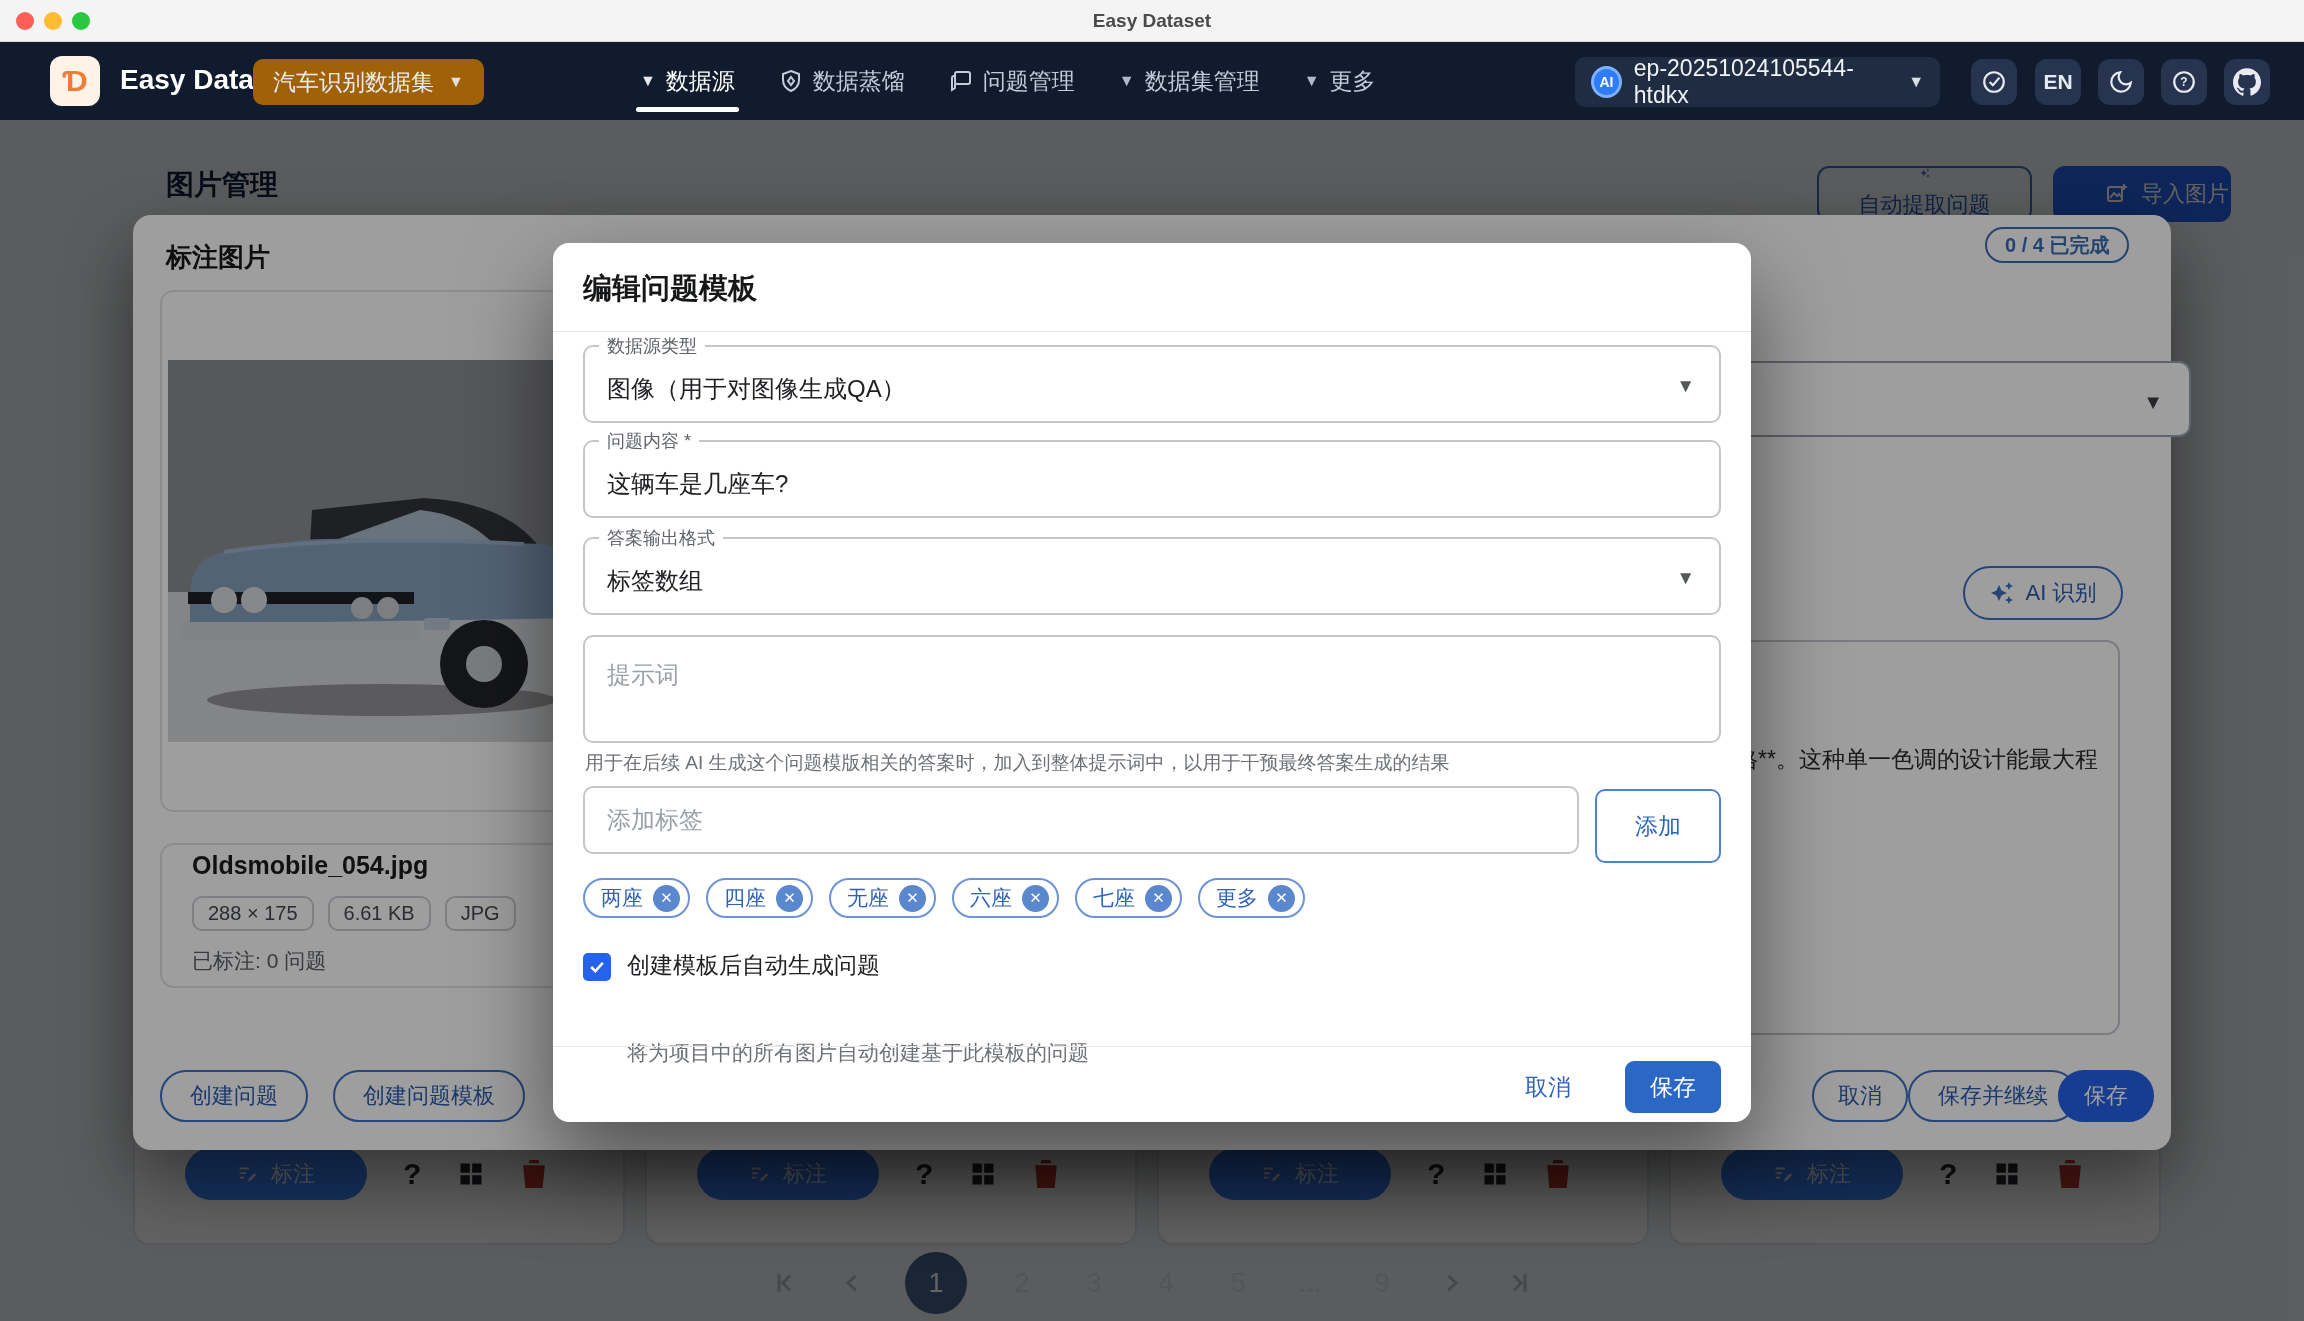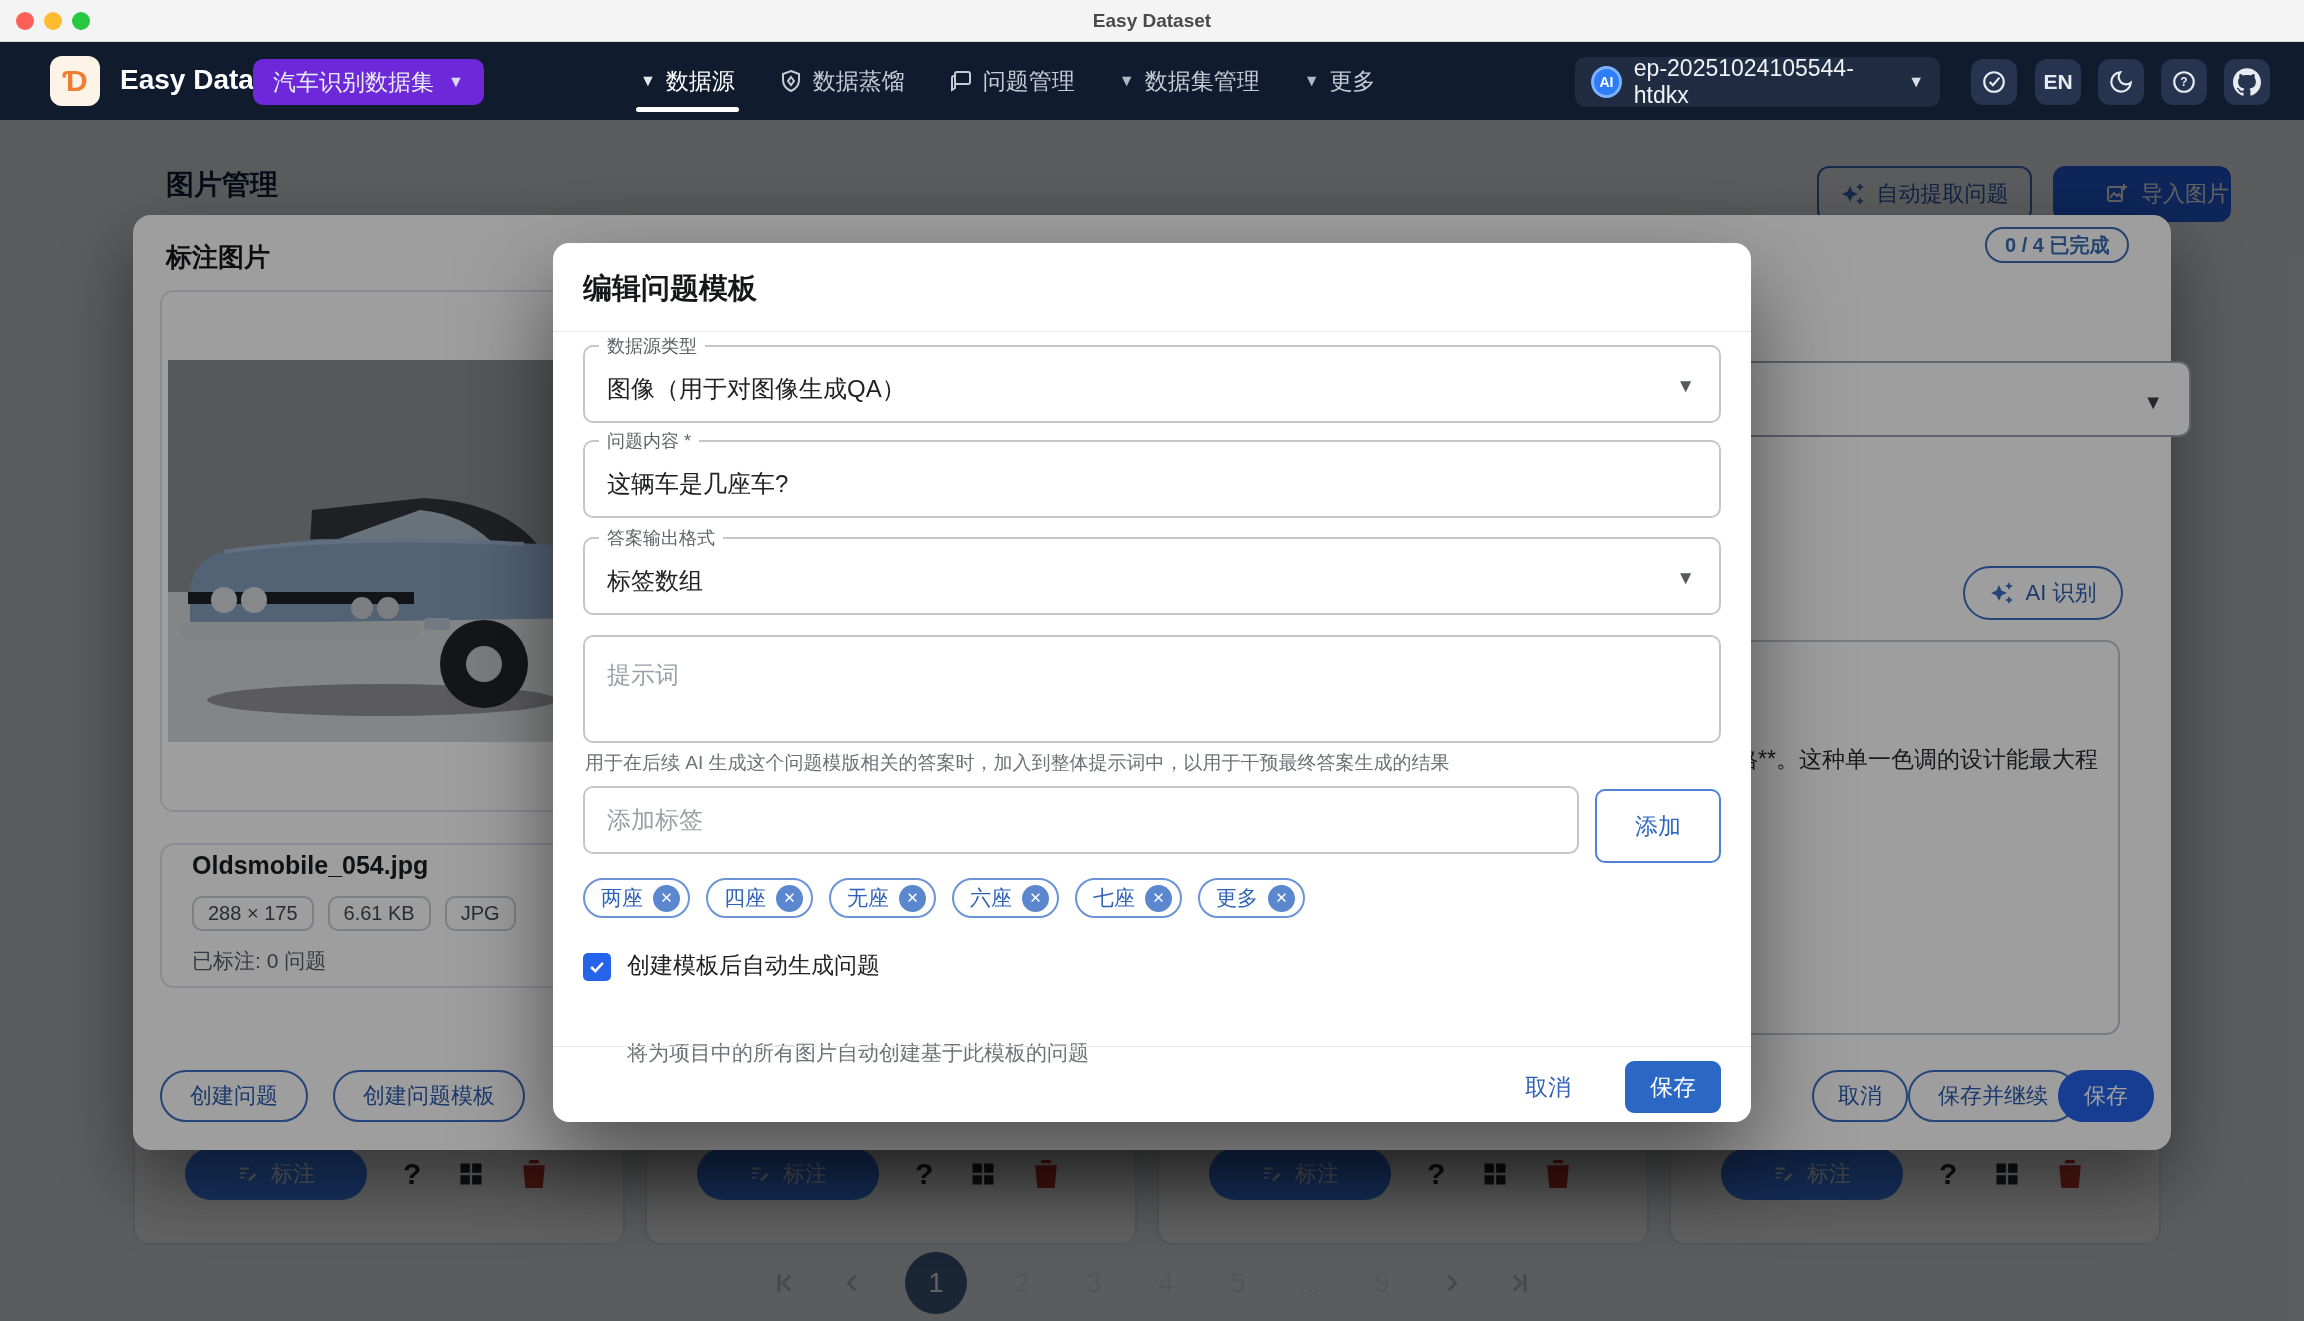--- a/index.html
+++ b/index.html
@@ -9,36 +9,36 @@
 
   
   .titlebar{left:0;top:0;width:2304px;height:42px;background:#f4f4f5;border-bottom:1px solid #d9d9d9;z-index:60;}
   .tl{width:18px;height:18px;border-radius:50%;top:12px;}
   .tb-title{width:100%;text-align:center;top:10px;font-size:19px;font-weight:bold;color:#4a4a4a;}
 
   
   .navbar{left:0;top:42px;width:2304px;height:78px;background:#101b2e;z-index:55;}
   .brand-logo{left:50px;top:14px;width:50px;height:50px;border-radius:12px;background:#fdf3e7;display:flex;align-items:center;justify-content:center;font-weight:bold;font-size:30px;color:#f07d35;}
   .brand-name{left:120px;top:22px;font-size:28px;font-weight:bold;color:#ffffff;}
-  .ds-pill{left:253px;top:17px;height:46px;border-radius:10px;background:#6d28d9;color:#e8ecf2;display:flex;align-items:center;gap:14px;padding:0 20px;font-size:23px;cursor:pointer;}
+  .ds-pill{left:253px;top:17px;height:46px;border-radius:10px;background:#a16207;color:#e8ecf2;display:flex;align-items:center;gap:14px;padding:0 20px;font-size:23px;cursor:pointer;}
   .nav-items{left:640px;top:0;height:78px;display:flex;align-items:center;gap:44px;color:#c3cbd8;font-size:23px;}
   .nav-item{position:relative;display:flex;align-items:center;gap:10px;height:78px;cursor:pointer;}
   .nav-item.active{color:#ffffff;}
   .nav-item.active .underline{position:absolute;left:-4px;right:-4px;bottom:8px;height:5px;border-radius:3px;background:#ffffff;}
   .caret{font-size:16px;opacity:.9;}
   .model-pill{left:1575px;top:15px;width:365px;height:50px;border-radius:10px;background:#1f2c42;display:flex;align-items:center;gap:12px;padding:0 16px;color:#f0f3f7;font-size:23px;cursor:pointer;}
   .ai-badge{width:32px;height:32px;border-radius:50%;background:#2f7df6;border:3px solid #7db2ff;color:#fff;font-size:14px;font-weight:bold;display:flex;align-items:center;justify-content:center;}
   .nav-icon-btn{top:17px;width:46px;height:46px;border-radius:12px;background:#263450;display:flex;align-items:center;justify-content:center;color:#e8ecf2;cursor:pointer;font-size:21px;font-weight:bold;}
 
   
   .page-title{left:166px;top:166px;font-size:28px;font-weight:bold;color:#13233f;}
   .btn{display:flex;align-items:center;justify-content:center;gap:12px;cursor:pointer;white-space:nowrap;}
   .btn-outline-blue{border:2px solid #3d6fc0;color:#2c5cae;background:transparent;}
   .btn-filled-blue{background:#2563eb;color:#fff;border:2px solid #2563eb;}
-  .auto-extract{left:1817px;top:166px;width:215px;height:56px;border-radius:12px;font-size:22px;}
+  .auto-extract{left:1817px;top:166px;width:215px;height:56px;border-radius:12px;font-size:22px;flex-direction:column;}
   .import-img{left:2053px;top:166px;width:178px;height:56px;border-radius:12px;font-size:22px;justify-content:flex-end;}
 
   .dialog1{left:133px;top:215px;width:2038px;height:935px;background:#ffffff;border-radius:18px;box-shadow:0 30px 70px rgba(0,0,0,.45);}
   .d1-title{left:33px;top:25px;font-size:26px;font-weight:bold;color:#17181a;}
   .chip-badge{left:1852px;top:12px;height:36px;padding:0 18px;border:2px solid #3b6db4;border-radius:18px;color:#3b6db4;font-size:20px;display:flex;align-items:center;font-weight:bold;}
   .img-card{left:27px;top:75px;width:430px;height:522px;border:2px solid #dfe3e8;border-radius:14px;background:#fff;overflow:hidden;}
   .info-card{left:27px;top:628px;width:430px;height:145px;border:2px solid #dfe3e8;border-radius:14px;background:#fff;padding:6px 30px;}
   .fname{font-size:25px;font-weight:bold;color:#1b1c1e;}
   .meta-row{display:flex;gap:14px;margin-top:16px;}
   .meta-chip{border:2px solid #c9ced5;border-radius:10px;padding:4px 14px;font-size:20px;color:#45494f;}

